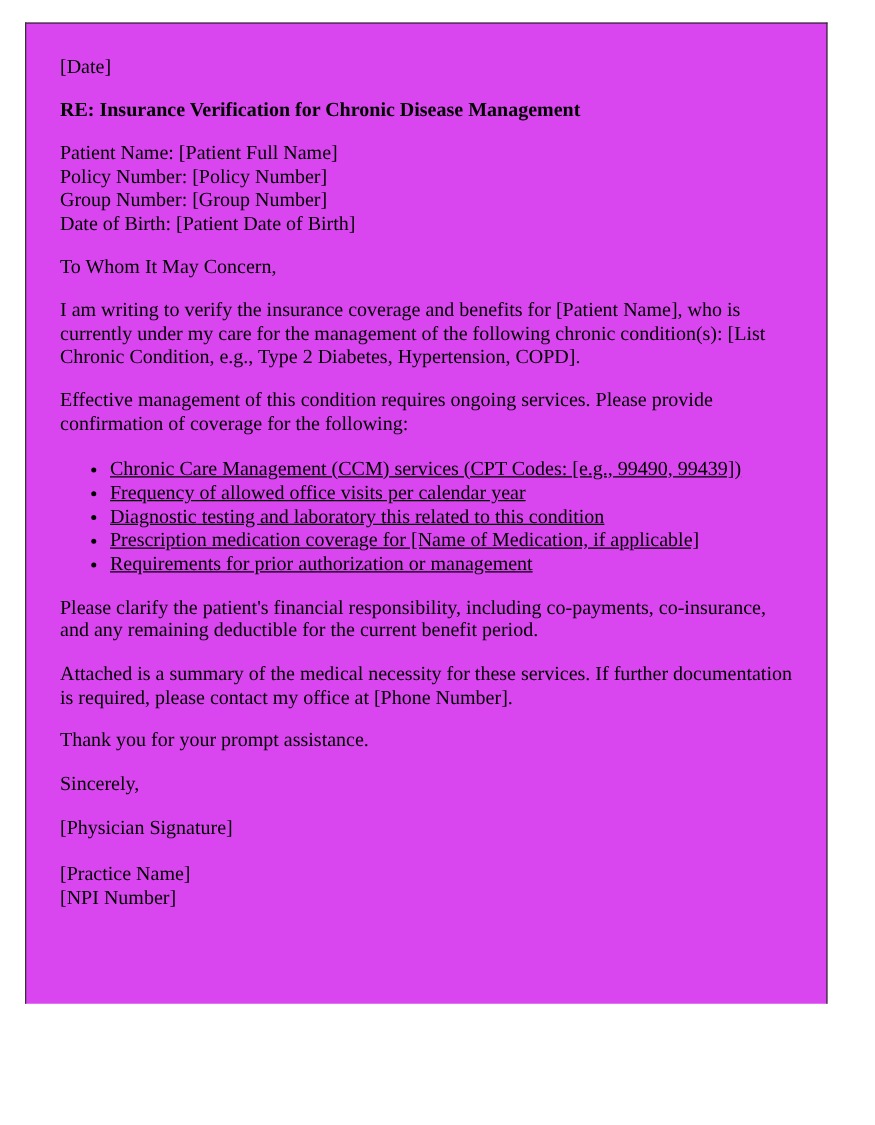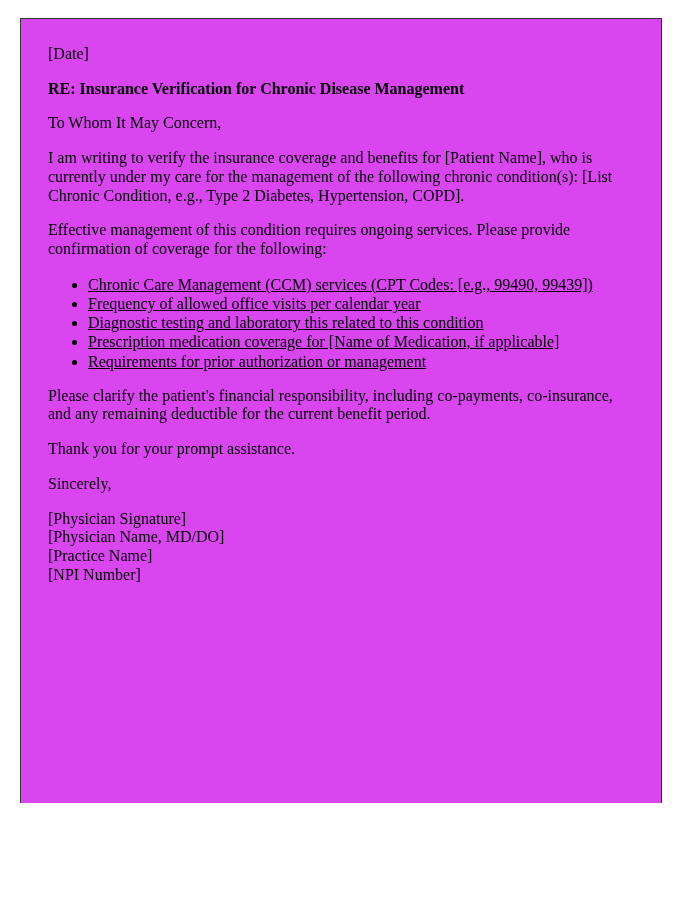--- a/index.html
+++ b/index.html
@@ -52,42 +52,49 @@
 
 <div class="letter-page">
 
   <p>
     <span>[Date]</span>
   </p>
 
 
   <p class="subject">RE: Insurance Verification for Chronic Disease Management</p>
 
+  <p>
+    <span>Patient Name: [Patient Full Name]</span><br>
+    <span>Policy Number: [Policy Number]</span><br>
+    <span>Group Number: [Group Number]</span><br>
+    <span>Date of Birth: [Patient Date of Birth]</span>
+  </p>
 
   <p>To Whom It May Concern,</p>
 
   <p>I am writing to verify the insurance coverage and benefits for [Patient Name], who is currently under my care for the management of the following chronic condition(s): [List Chronic Condition, e.g., Type 2 Diabetes, Hypertension, COPD].</p>
 
   <p>Effective management of this condition requires ongoing services. Please provide confirmation of coverage for the following:</p>
 
   <ul class="coverage-list">
     <li>Chronic Care Management (CCM) services (CPT Codes: [e.g., 99490, 99439])</li>
     <li>Frequency of allowed office visits per calendar year</li>
     <li>Diagnostic testing and laboratory this related to this condition</li>
     <li>Prescription medication coverage for [Name of Medication, if applicable]</li>
     <li>Requirements for prior authorization or management</li>
   </ul>
 
   <p>Please clarify the patient's financial responsibility, including co-payments, co-insurance, and any remaining deductible for the current benefit period.</p>
 
+  <p>Attached is a summary of the medical necessity for these services. If further documentation is required, please contact my office at [Phone Number].</p>
 
   <p>Thank you for your prompt assistance.</p>
 
   <p>Sincerely,</p>
 
   <p>
     <span>[Physician Signature]</span><br>
-    <span>[Physician Name, MD/DO]</span><br>
+    <br>
     <span>[Practice Name]</span><br>
     <span>[NPI Number]</span>
   </p>
 
 </div>
 
 </body></html>

